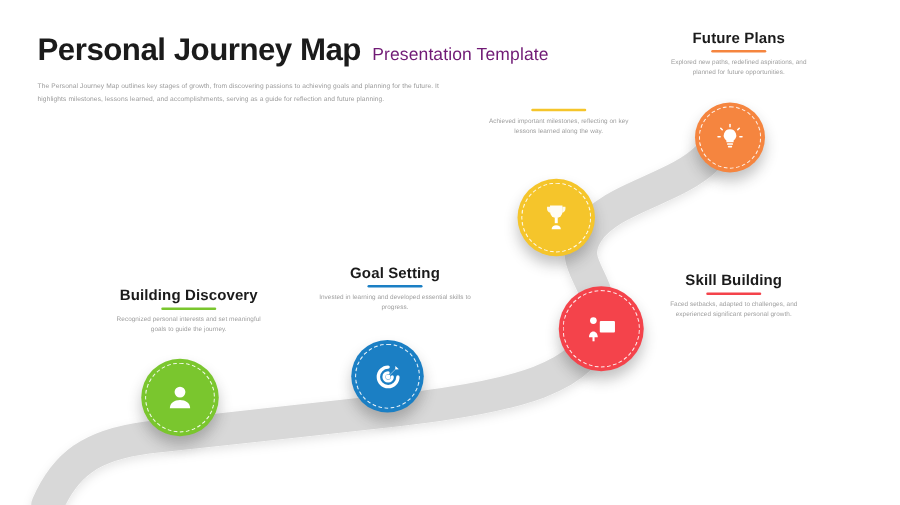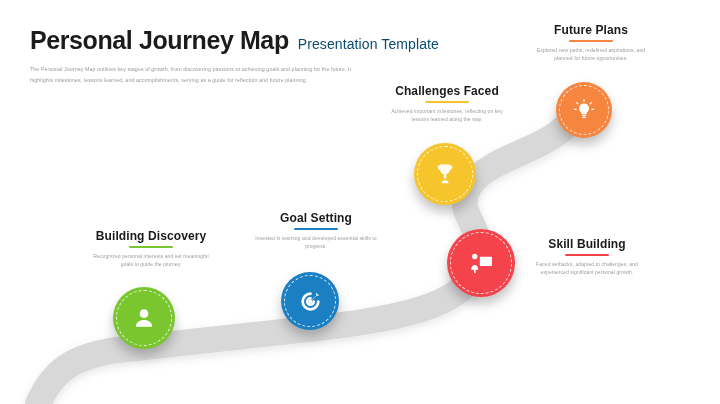--- a/index.html
+++ b/index.html
@@ -11,21 +11,21 @@
   }
   #canvas{position:absolute;inset:0;width:720px;height:324px;}
 
   
   .header{position:absolute;left:30px;top:26px;width:430px;z-index:6;}
   .title-row{display:flex;align-items:baseline;gap:9px;white-space:nowrap;}
   .title{
     font-size:25px;font-weight:bold;color:#1b1b1b;letter-spacing:-0.4px;
   }
   .subtitle{
-    font-size:14px;color:#0c4a6e;letter-spacing:0.1px;
+    font-size:14px;color:#701a75;letter-spacing:0.1px;
   }
   .intro{
     margin-top:9px;width:325px;
     font-size:5.3px;line-height:2.05;color:#9a9a9a;
     letter-spacing:0.08px;
   }
 
   
   .road{position:absolute;inset:0;z-index:1;}
 
@@ -108,36 +108,35 @@
         <path d="M12 3.2a8.8 8.8 0 1 0 8.8 8.8 1.3 1.3 0 0 0-2.6 0A6.2 6.2 0 1 1 12 5.8a1.3 1.3 0 0 0 0-2.6z" fill="#ffffff"></path>
         <path d="M12 7.6a4.4 4.4 0 1 0 4.4 4.4 1.2 1.2 0 0 0-2.4 0 2 2 0 1 1-2-2 1.2 1.2 0 0 0 0-2.4z" fill="#ffffff"></path>
         <circle cx="12" cy="12" r="1.9" fill="#ffffff"></circle>
         <path d="M12.6 11.4 17.4 6.6l.2-3 2.6 2.6-3 .2-4.6 4.6z" fill="#ffffff"></path>
       </svg>
     </div>
   </div>
 
   <div class="node">
     <div class="label" style="left:382px;top:84px;width:130px;">
-      <h3>Challenges Faced</h3>
       <div class="rule" style="width:44px;background:#f5c52b;"></div>
       <p>Achieved important milestones, reflecting on key lessons learned along the way.</p>
     </div>
     <div class="circle" style="left:414px;top:143px;width:62px;height:62px;background:#f5c52b;">
       <svg width="26" height="26" viewBox="0 0 24 24">
         <path d="M7.4 3.2h9.2v4.6a4.6 4.6 0 0 1-9.2 0z" fill="#ffffff" opacity="0.95"></path>
         <path d="M7.4 4.1H5.2v1.5a3 3 0 0 0 2.4 2.9zM16.6 4.1h2.2v1.5a3 3 0 0 1-2.4 2.9z" fill="#ffffff" opacity="0.9"></path>
         <rect x="10.9" y="12" width="2.2" height="4.2" fill="#ffffff"></rect>
         <path d="M8.6 20.6c0-1.7 1.5-2.9 3.4-2.9s3.4 1.2 3.4 2.9z" fill="#ffffff"></path>
       </svg>
     </div>
   </div>
 
   <div class="node">
-    <div class="label" style="left:523px;top:237px;width:128px;">
+    <div class="label" style="left:523px;top:217px;width:128px;">
       <h3>Skill Building</h3>
       <div class="rule" style="width:44px;background:#f4434b;"></div>
       <p>Faced setbacks, adapted to challenges, and experienced significant personal growth.</p>
     </div>
     <div class="circle" style="left:447px;top:229px;width:68px;height:68px;background:#f4434b;">
       <svg width="28" height="28" viewBox="0 0 24 24">
         <rect x="11" y="6.6" width="10.4" height="8" rx="0.7" fill="#ffffff"></rect>
         <circle cx="6.6" cy="6.4" r="2.3" fill="#ffffff"></circle>
         <path d="M3.6 17.8c0-2.4 1.3-4 3-4s3 1.6 3 4z" fill="#ffffff"></path>
         <rect x="6" y="16.4" width="1.4" height="4.2" fill="#ffffff"></rect>

